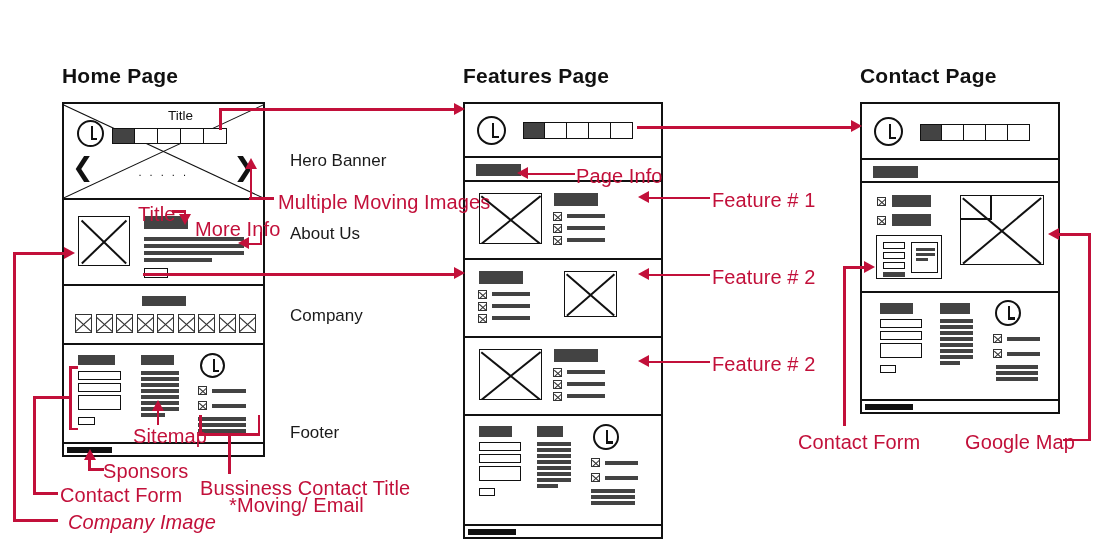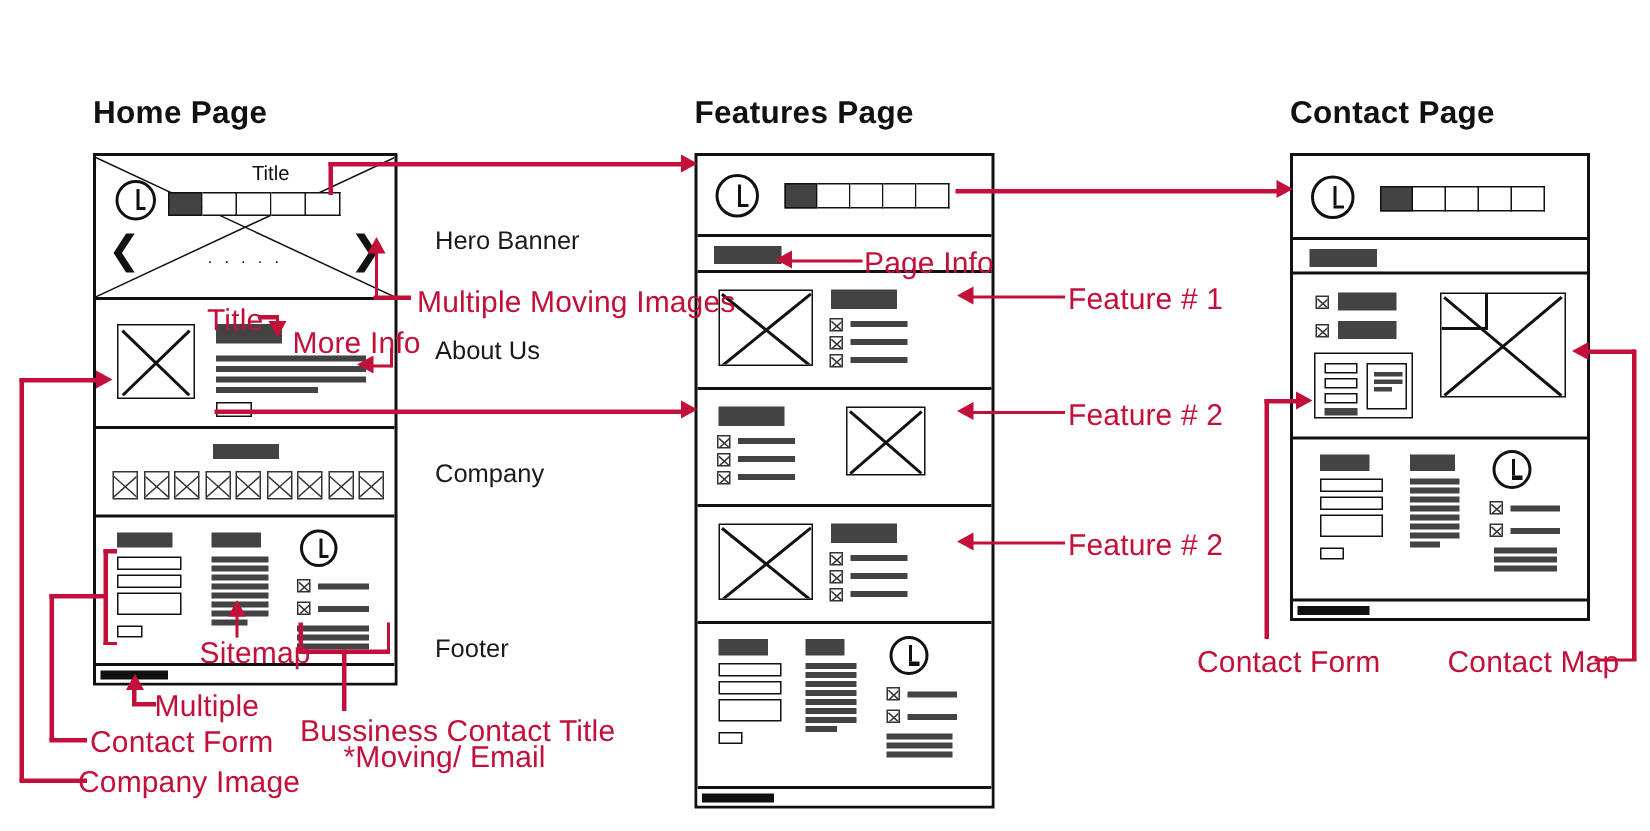--- a/index.html
+++ b/index.html
@@ -384,40 +384,40 @@
   <div class="rarrow down" style="left:179px; top:214px;"></div>
 
   <div class="lbl lbl-red" style="left:195px; top:218px;">More Info</div>
   <div class="rl v" style="left:259.5px; top:232px; height:13px;"></div>
   <div class="rl h" style="left:248px; top:242.5px; width:13px;"></div>
   <div class="rarrow left" style="left:238px; top:237px;"></div>
 
   <div class="rl h" style="left:143px; top:273px; width:313px;"></div>
   <div class="rarrow right" style="left:454px; top:267px;"></div>
 
-  <div class="lbl lbl-red" style="left:52px; top:511px;">Company Image</div>
+  <div class="lbl lbl-red" style="left:68px; top:511px;font-style:italic;">Company Image</div>
   <div class="rl h" style="left:13px; top:519px; width:45px;"></div>
   <div class="rl v" style="left:13px; top:252px; height:269px;"></div>
   <div class="rl h" style="left:13px; top:252px; width:53px;"></div>
   <div class="rarrow right" style="left:64px; top:247px;"></div>
 
   <div class="lbl lbl-red" style="left:60px; top:484px;">Contact Form</div>
   <div class="rl h" style="left:33px; top:492px; width:25px;"></div>
   <div class="rl v" style="left:33px; top:396px; height:98px;"></div>
   <div class="rl h" style="left:33px; top:396px; width:38px;"></div>
 
   <div class="rl v" style="left:69px; top:366px; height:64px;"></div>
   <div class="rl h" style="left:69px; top:366px; width:9px;"></div>
   <div class="rl h" style="left:69px; top:427.5px; width:9px;"></div>
 
   <div class="lbl lbl-red" style="left:133px; top:425px;">Sitemap</div>
   <div class="rl v" style="left:156.5px; top:409px; height:16px;"></div>
   <div class="rarrow up" style="left:152px; top:400px;"></div>
 
-  <div class="lbl lbl-red" style="left:103px; top:460px;">Multiple</div>
+  <div class="lbl lbl-red" style="left:103px; top:460px;">Sponsors</div>
   <div class="rl h" style="left:88px; top:468px; width:16px;"></div>
   <div class="rl v" style="left:88px; top:458px; height:11px;"></div>
   <div class="rarrow up" style="left:83.5px; top:449px;"></div>
 
   <div class="rl v" style="left:199px; top:415px; height:20px;"></div>
   <div class="rl h" style="left:199px; top:433px; width:61px;"></div>
   <div class="rl v" style="left:257.5px; top:415px; height:20px;"></div>
   <div class="rl v" style="left:228px; top:433px; height:41px;"></div>
   <div class="lbl lbl-red" style="left:200px; top:477px;">Bussiness Contact Title</div>
   <div class="lbl lbl-red" style="left:229px; top:494px;">*Moving/ Email</div>
@@ -436,19 +436,19 @@
 
   <div class="lbl lbl-red" style="left:712px; top:353px;">Feature # 2</div>
   <div class="rl h" style="left:648px; top:360.5px; width:62px;"></div>
   <div class="rarrow left" style="left:638px; top:355px;"></div>
 
   <div class="lbl lbl-red" style="left:798px; top:431px;">Contact Form</div>
   <div class="rl v" style="left:843px; top:266px; height:160px;"></div>
   <div class="rl h" style="left:843px; top:266px; width:24px;"></div>
   <div class="rarrow right" style="left:864px; top:261px;"></div>
 
-  <div class="lbl lbl-red" style="left:965px; top:431px;">Contact Map</div>
+  <div class="lbl lbl-red" style="left:965px; top:431px;">Google Map</div>
   <div class="rl h" style="left:1063px; top:438.5px; width:28px;"></div>
   <div class="rl v" style="left:1088px; top:233px; height:207px;"></div>
   <div class="rl h" style="left:1058px; top:233px; width:32px;"></div>
   <div class="rarrow left" style="left:1048px; top:227.5px;"></div>
 
 </div>
 
 </body></html>

